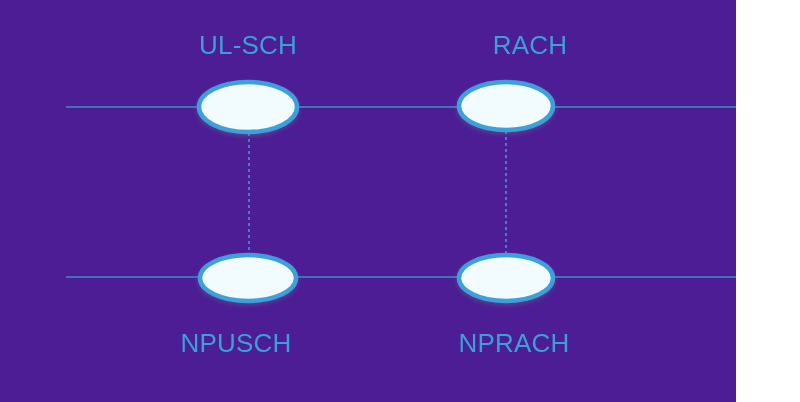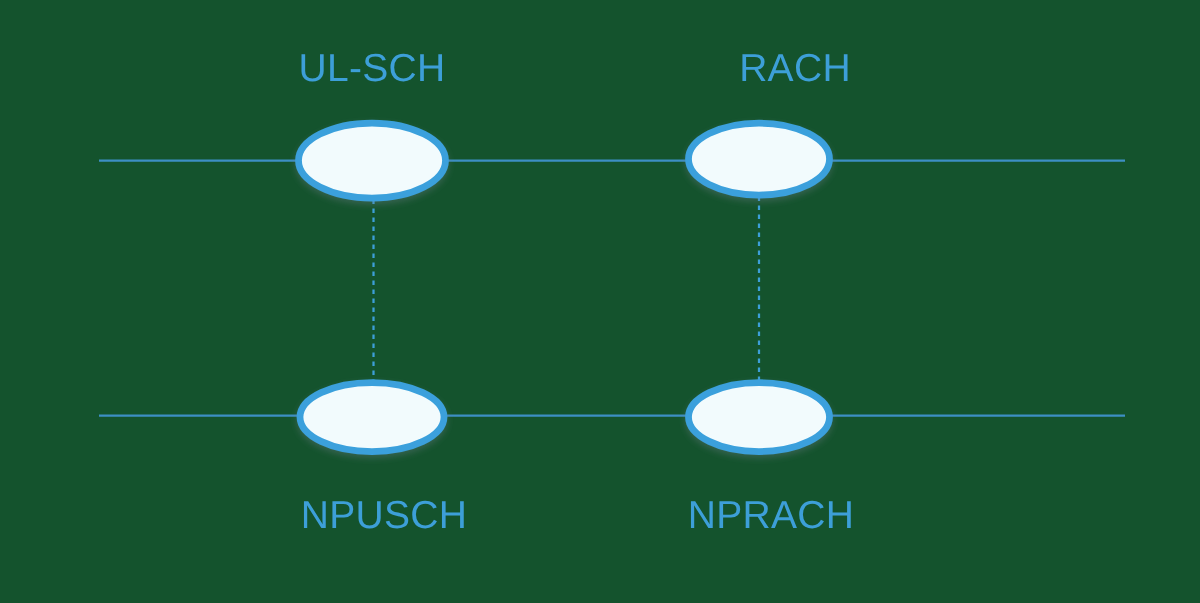--- a/index.html
+++ b/index.html
@@ -5,23 +5,23 @@
   html, body {
     margin: 0;
     padding: 0;
     background: #ffffff;
   }
   body {
     font-family: "Liberation Sans", sans-serif;
   }
   #stage {
     position: relative;
-    width: 800px;
+    width: 736px;
     height: 402px;
-    background: #14532d;
+    background: #4c1d95;
     overflow: hidden;
     text-decoration: underline;
   }
   #diagram-svg {
     position: absolute;
     left: 0;
     top: 0;
     width: 800px;
     height: 402px;
     display: block;
@@ -64,17 +64,17 @@
         <ellipse cx="248" cy="107" rx="49" ry="25" fill="#f2fbfd" stroke="#3aa0dc" stroke-width="4.5" filter="url(#node-shadow)"></ellipse>
         <ellipse cx="506" cy="106" rx="47" ry="24" fill="#f2fbfd" stroke="#3aa0dc" stroke-width="4.5" filter="url(#node-shadow)"></ellipse>
         <ellipse cx="248" cy="278" rx="48" ry="23" fill="#f2fbfd" stroke="#3aa0dc" stroke-width="4.5" filter="url(#node-shadow)"></ellipse>
         <ellipse cx="506" cy="278" rx="47" ry="23" fill="#f2fbfd" stroke="#3aa0dc" stroke-width="4.5" filter="url(#node-shadow)"></ellipse>
       </g>
   </svg>
 
   <div id="labels-layer">
       <div class="node-label" style="left: 248px; top: 32px;">UL-SCH</div>
       <div class="node-label" style="left: 530px; top: 32px;">RACH</div>
-      <div class="node-label" style="left: 256px; top: 330px;">NPUSCH</div>
+      <div class="node-label" style="left: 236px; top: 330px;">NPUSCH</div>
       <div class="node-label" style="left: 514px; top: 330px;">NPRACH</div>
     </div>
 
 </div>
 
 </body></html>

